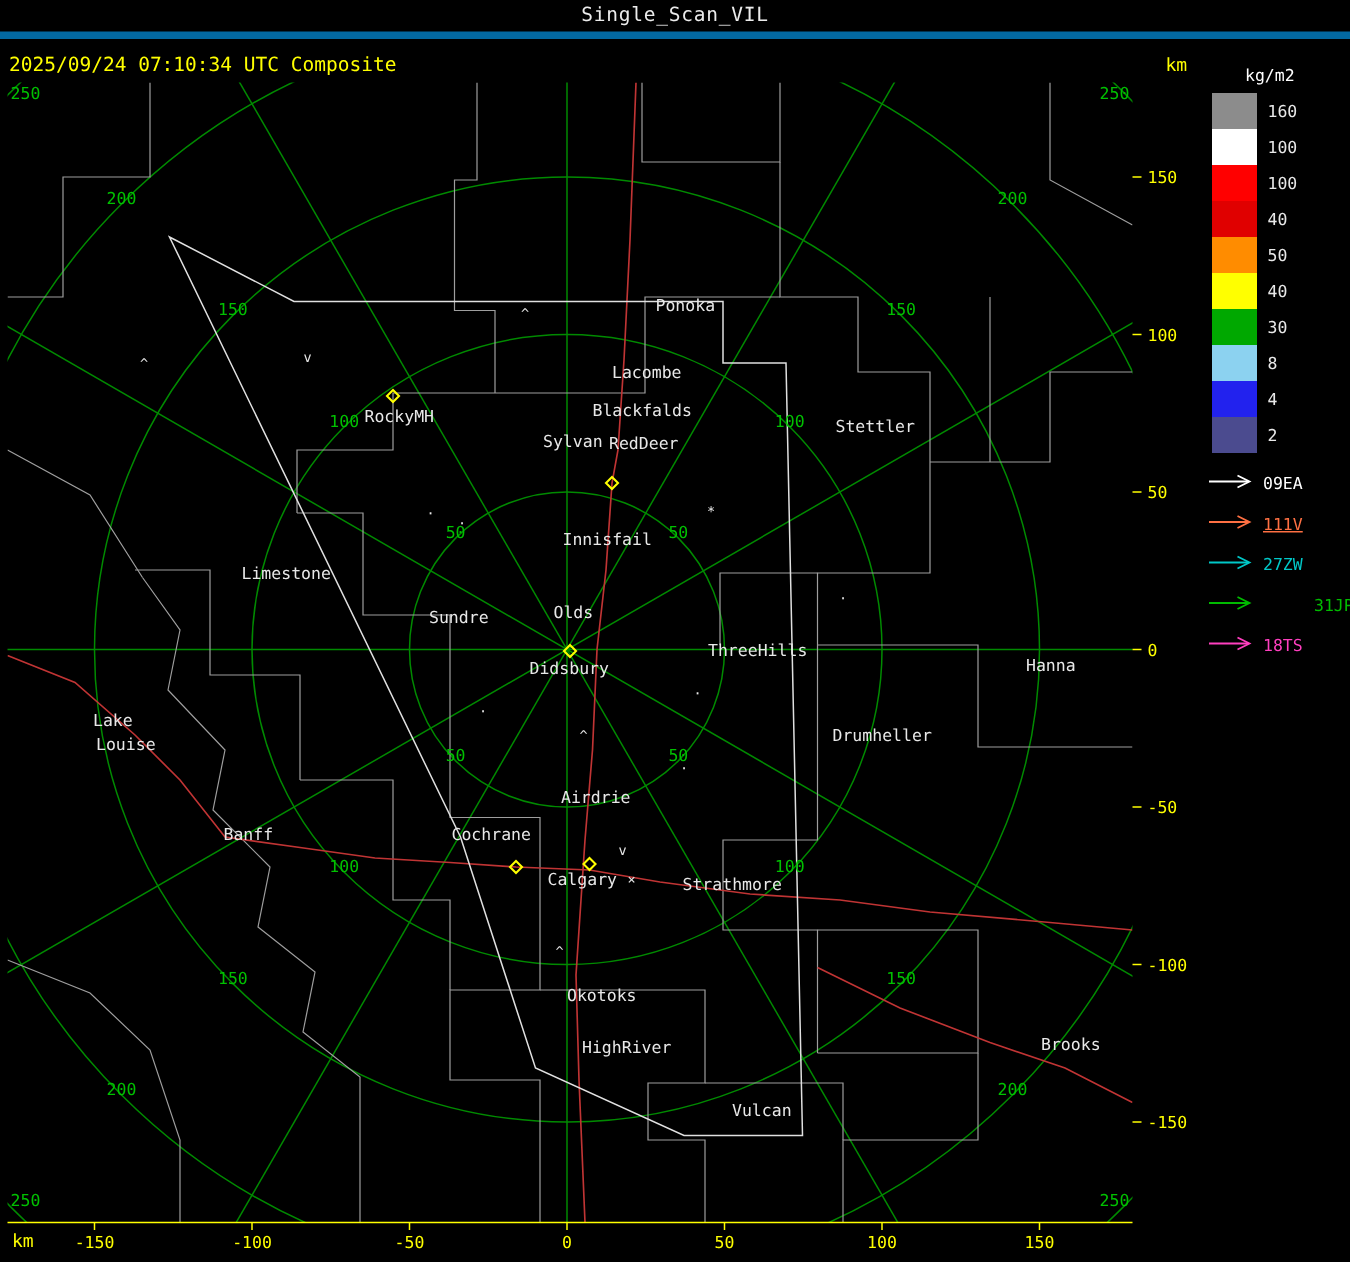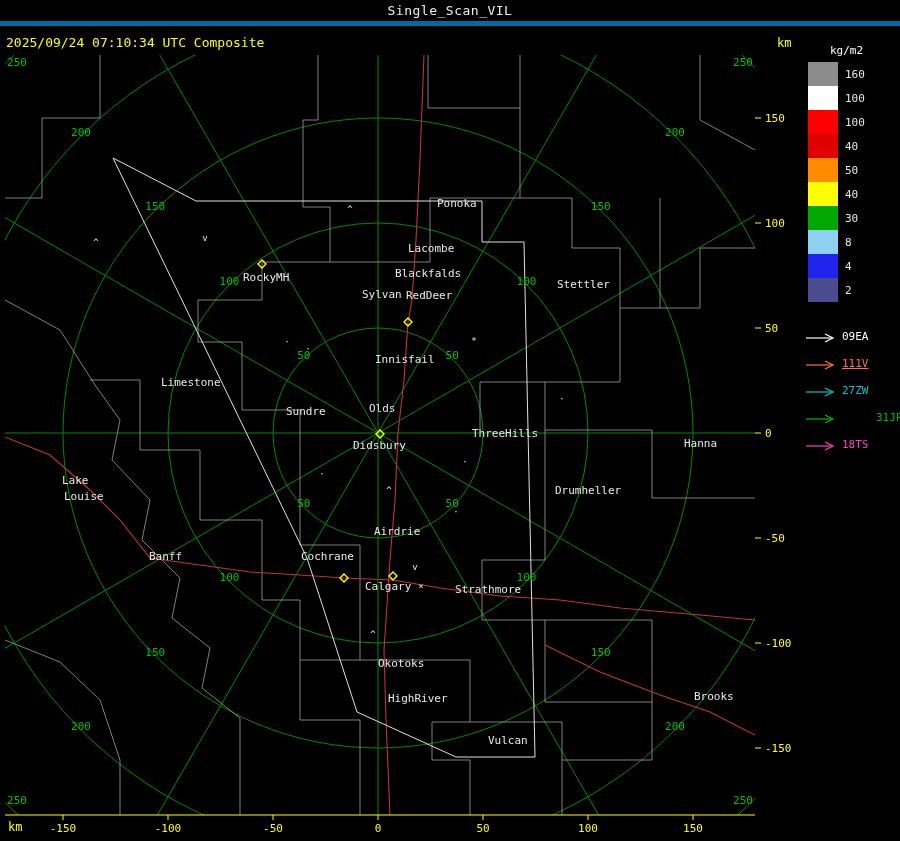--- a/index.html
+++ b/index.html
@@ -9,21 +9,21 @@
             border-bottom:5px solid #0369a1;color:#ececec;font-size:13px;
             text-align:center;line-height:21px;letter-spacing:.5px;}
   svg#plot{position:absolute;top:0;left:0;}
   svg text{font-family:"DejaVu Sans Mono",monospace;}
   .side-panel{position:absolute;left:800px;top:44px;width:100px;color:#e8e8e8;}
   .scale-unit{font-size:11px;margin:0 0 5px 30px;color:#ffffff;}
   .scale-row{display:flex;align-items:center;height:24px;}
   .swatch{width:30px;height:24px;margin-left:8px;flex:0 0 auto;}
   .scale-val{font-size:11px;margin-left:7px;color:#e8e8e8;}
   .legend{margin-top:14px;}
-  .legend-row{display:flex;align-items:flex-end;height:27px;}
+  .legend-row{display:flex;align-items:flex-start;height:27px;}
   .legend-row svg{margin-left:6px;flex:0 0 auto;}
   .legend-id{font-size:11px;margin-left:6px;}
 </style>
 </head>
 <body>
 
 <div class="titlebar">Single_Scan_VIL</div>
 
 <svg id="plot" width="900" height="841">
   <defs>
@@ -261,16 +261,16 @@
           <line x1="0" y1="5" x2="26" y2="5" stroke="#00bb00" stroke-width="1.2"></line>
           <polyline points="19,1 27,5 19,9" fill="none" stroke="#00bb00" stroke-width="1.2"></polyline>
         </svg>
         <span class="legend-id" style="color: rgb(0, 187, 0); margin-left: 40px;">31JP</span>
       </div>
       <div class="legend-row">
         <svg width="30" height="10">
           <line x1="0" y1="5" x2="26" y2="5" stroke="#ff3fbf" stroke-width="1.2"></line>
           <polyline points="19,1 27,5 19,9" fill="none" stroke="#ff3fbf" stroke-width="1.2"></polyline>
         </svg>
-        <span class="legend-id" style="color: rgb(255, 63, 191); margin-top: 27px;">18TS</span>
+        <span class="legend-id" style="color: rgb(255, 63, 191);">18TS</span>
       </div>
     </div>
 </div>
 
 </body></html>

